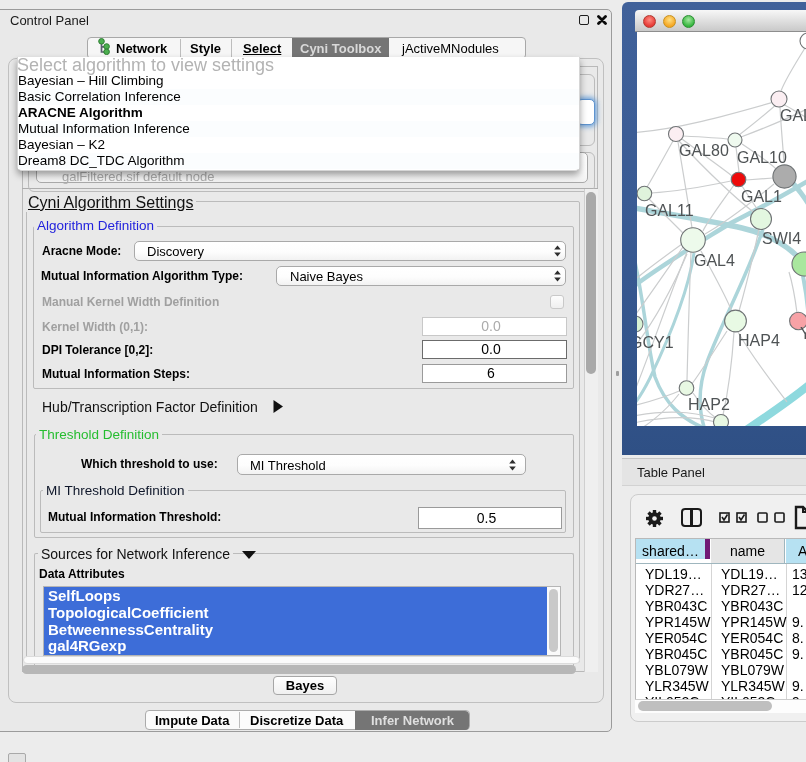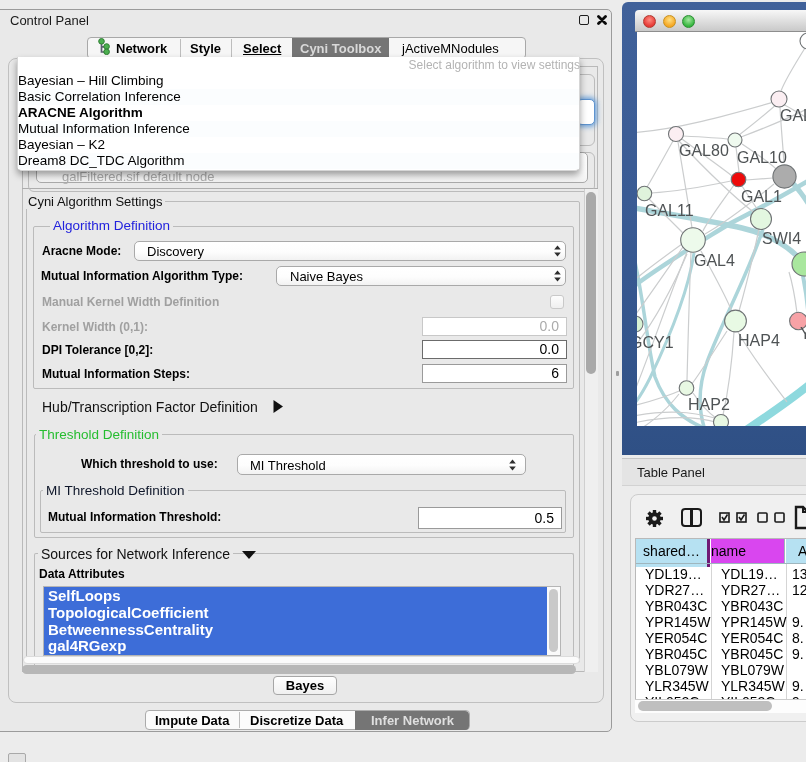--- a/index.html
+++ b/index.html
@@ -5,21 +5,21 @@
 * { margin:0; padding:0; box-sizing:border-box; }
 html,body { width:806px; height:762px; overflow:hidden; }
 body { background:#ECECEC; font-family:"Liberation Sans", sans-serif; position:relative; }
 .abs { position:absolute; }
 .lbl { position:absolute; font-size:13px; color:#111; white-space:nowrap; }
 .blbl { position:absolute; font-size:12px; font-weight:bold; color:#000; white-space:nowrap; }
 .gbox { position:absolute; border:1px solid #BBBBBB; border-radius:3px; }
 .gcap { position:absolute; font-size:13px; background:#E9E9E9; padding:0 3px; white-space:nowrap; }
 .combo { position:absolute; background:linear-gradient(180deg,#FFFFFF 0%,#FDFDFD 55%,#F2F2F2 100%); border:1px solid #A9A9A9; border-radius:5px; }
 .arrows { position:absolute; }
-.field { position:absolute; background:#FFFFFF; font-size:14px; text-align:right; padding-right:7px; }
+.field { position:absolute; background:#FFFFFF; font-size:14px; text-align:center; padding-right:7px; }
 .ctext { position:absolute; font-size:13px; color:#000; white-space:nowrap; }
 </style>
 </head>
 <body>
 
 <div class="abs" id="cpwin" style="left:-6px; top:9px; width:618px; height:723px; background:#E9E9E9; border:1px solid #9B9B9B; border-radius:5px;"></div>
 <div class="abs" style="left:10px; top:13px; font-size:13px; color:#1A1A1A;">Control Panel</div>
 
 <div class="abs" style="left:579px; top:14.5px; width:10px; height:10px; border:1.8px solid #1E1E1E; border-radius:2px;"></div>
 <svg class="abs" style="left:596.5px; top:14.5px;" width="10" height="10" viewBox="0 0 10 10">
@@ -47,24 +47,24 @@
 <div class="abs" style="left:22px; top:66px; width:576px; height:606px; border:1px solid #B9B9B9; background:#E9E9E9;"></div>
 <div class="abs" style="left:22px; top:188px; width:576px; height:1px; background:#ADADAD;"></div>
 
 <div class="gbox" style="left:28px; top:74px; width:567px; height:72px; border-radius:6px;"></div>
 <div class="abs" style="left:577px; top:99px; width:18px; height:26px; background:#FFF; border:1.5px solid #5E93CE; border-radius:5px; box-shadow:0 0 5px 2px rgba(90,150,215,0.85);"></div>
 <div class="gbox" style="left:28px; top:152px; width:567px; height:40px; border-radius:6px;"></div>
 <div class="combo" style="left:36px; top:152px; width:552px; height:31px;"></div>
 <div class="abs" style="left:62px; top:169px; font-size:13px; color:#ACACAC;">galFiltered.sif default node</div>
 
 <div class="gbox" style="left:26px; top:201px; width:554px; height:462px; border-radius:2px;"></div>
-<div class="gcap" style="left:25px; top:194px; color:#111; font-size:13px;">Cyni Algorithm Settings</div>
+<div class="gcap" style="left:25px; top:194px; color:#111; font-size:16px;text-decoration:underline;">Cyni Algorithm Settings</div>
 
 <div class="gbox" style="left:33px; top:226px; width:541px; height:163px; border-radius:2px;"></div>
-<div class="gcap" style="left:34px; top:218px; color:#2222DD; font-size:13.5px;margin-left:16px;">Algorithm Definition</div>
+<div class="gcap" style="left:34px; top:218px; color:#2222DD; font-size:13.5px;">Algorithm Definition</div>
 
 <div class="blbl" style="left:42px; top:244px;">Aracne Mode:</div>
 <div class="combo" style="left:134px; top:241px; width:432px; height:20px;"></div>
 <div class="ctext" style="left:147px; top:244px;">Discovery</div>
 <svg class="arrows" style="left:553px; top:245px;" width="9" height="12" viewBox="0 0 9 12">
     <path d="M4.5 0.5 L7.8 4.4 L1.2 4.4 Z" fill="#2E2E2E"></path>
     <path d="M4.5 11.5 L7.8 7.6 L1.2 7.6 Z" fill="#2E2E2E"></path>
   </svg>
 <div class="blbl" style="left:41px; top:269px;">Mutual Information Algorithm Type:</div>
 <div class="combo" style="left:276px; top:266px; width:290px; height:20px;"></div>
@@ -133,21 +133,21 @@
 <div class="abs" style="left:250px; top:713px; font-size:13px; font-weight:bold;">Discretize Data</div>
 <div class="abs" style="left:355px; top:710.5px; width:114px; height:19px; background:#757575; border-radius:0 4px 4px 0;"></div>
 <div class="abs" style="left:371px; top:713px; font-size:13px; font-weight:bold; color:#DFDFDF;">Infer Network</div>
 
 <div class="abs" style="left:8px; top:753px; width:18px; height:12px; background:#E3E3E3; border:1px solid #A9A9A9; border-radius:2px;"></div>
 
 <div class="abs" id="popup" style="left:17px; top:57px; width:563px; height:114px; background:#FFFFFF; border:1px solid #D6D6D6; border-top:none; border-radius:0 0 5px 5px; box-shadow:0 4px 7px rgba(0,0,0,0.38);"></div>
 <div class="abs" style="left:18px; top:89px; width:561px; height:16px; background:#FBFDFE;"></div>
 <div class="abs" style="left:18px; top:121px; width:561px; height:16px; background:#FBFDFE;"></div>
 <div class="abs" style="left:18px; top:153px; width:561px; height:16px; background:#FBFDFE;"></div>
-<div class="abs" style="left:17px; top:57px; width:563px; height:16px; color:#B3B3B3; font-size:12px; text-align:right; line-height:17px;">Select algorithm to view settings</div>
+<div class="abs" style="left:17px; top:57px; width:563px; height:16px; color:#B3B3B3; font-size:18px; text-align:left; line-height:17px;">Select algorithm to view settings</div>
 <div class="abs" style="left:18px; top:73px; font-size:13.5px; color:#000; line-height:16px;">Bayesian – Hill Climbing<br>Basic Correlation Inference<br><b>ARACNE Algorithm</b><br>Mutual Information Inference<br>Bayesian – K2<br>Dream8 DC_TDC Algorithm</div>
 
 <div class="abs" style="left:622px; top:2px; width:184px; height:453px; background:linear-gradient(180deg,#40619A 0%,#395A93 50%,#2F5085 100%); border-radius:6px 0 0 0;"></div>
 <div class="abs" style="left:635px; top:10px; width:171px; height:22px; background:linear-gradient(180deg,#F7F7F7,#C9C9C9); border-bottom:1px solid #8E8E8E; border-radius:4px 0 0 0;"></div>
 <div class="abs" style="left:643px; top:15px; width:13px; height:13px; border-radius:50%; background:radial-gradient(circle at 50% 35%, #FF8A80, #E53935 70%); border:1px solid #B03A30;"></div>
 <div class="abs" style="left:663px; top:15px; width:13px; height:13px; border-radius:50%; background:radial-gradient(circle at 50% 35%, #FFE082, #F5A623 70%); border:1px solid #C8921F;"></div>
 <div class="abs" style="left:682px; top:15px; width:13px; height:13px; border-radius:50%; background:radial-gradient(circle at 50% 35%, #A5E8A0, #36B53E 70%); border:1px solid #2B8E33;"></div>
 <div class="abs" style="left:637px; top:32px; width:169px; height:394px; background:#FFFFFF; overflow:hidden;" id="netcanvas">
 <svg width="169" height="394" viewBox="0 0 169 394" style="position:absolute; left:0; top:0;">
   <g fill="none" stroke="#ACD5DA">
@@ -258,22 +258,22 @@
 <svg class="abs" style="left:757px; top:512px;" width="28" height="11" viewBox="0 0 28 11">
   <rect x="1" y="1" width="9" height="9" fill="none" stroke="#1A1A1A" stroke-width="1.6" rx="1"></rect>
   <rect x="18" y="1" width="9" height="9" fill="none" stroke="#1A1A1A" stroke-width="1.6" rx="1"></rect>
 </svg>
 <svg class="abs" style="left:794px; top:505px;" width="16" height="25" viewBox="0 0 16 25">
   <path d="M2 2 L9 2 L14 7 L14 23 L2 23 Z" fill="none" stroke="#1A1A1A" stroke-width="2.4"></path>
   <path d="M9 2 L9 7 L14 7" fill="none" stroke="#1A1A1A" stroke-width="2"></path>
 </svg>
 
 <div class="abs" style="left:635px; top:538px; width:171px; height:175px; background:#FFF; border:1px solid #B9B9B9; border-right:none; overflow:hidden;">
-  <div style="position:absolute; left:0; top:0; width:74px; height:28px; background:#B6E1F2; border-right:3px solid #701a75; text-align:center; font-size:14px; line-height:24px;">shared…</div>
-  <div style="position:absolute; left:75px; top:0; width:74px; height:24px; background:#d946ef; border-right:1px solid #9FB6BE; font-size:14px; line-height:24px;">name</div>
+  <div style="position:absolute; left:0; top:0; width:74px; height:20px; background:#B6E1F2; border-right:5px solid #701a75; text-align:center; font-size:14px; line-height:24px;">shared…</div>
+  <div style="position:absolute; left:75px; top:0; width:74px; height:24px; background:#e5e5e5; border-right:1px solid #9FB6BE; text-align:center; font-size:14px; line-height:24px;">name</div>
   <div style="position:absolute; left:150px; top:0; width:25px; height:24px; background:#B6E1F2; font-size:14px; line-height:24px; padding-left:12px;">A</div>
   <div style="position:absolute; left:0; top:24px; width:171px; border-top:1px solid #9FB6BE;"></div>
   <div style="position:absolute; left:74.5px; top:25px; width:1px; height:150px; background:#D5D5D5;"></div>
   <div style="position:absolute; left:149.5px; top:25px; width:1px; height:150px; background:#D5D5D5;"></div>
   <div style="position:absolute; left:9px; top:27px; font-size:14px; line-height:16px; color:#000;">YDL19…<br>YDR27…<br>YBR043C<br>YPR145W<br>YER054C<br>YBR045C<br>YBL079W<br>YLR345W<br>YIL052C</div>
   <div style="position:absolute; left:85px; top:27px; font-size:14px; line-height:16px; color:#000;">YDL19…<br>YDR27…<br>YBR043C<br>YPR145W<br>YER054C<br>YBR045C<br>YBL079W<br>YLR345W<br>YIL052C</div>
   <div style="position:absolute; left:156px; top:27px; font-size:14px; line-height:16px; color:#000;">13<br>12<br>&nbsp;<br>9.<br>8.<br>9.<br>&nbsp;<br>9.<br>9.</div>
 </div>
 <div class="abs" style="left:635px; top:699px; width:171px; height:14px; background:#FDFDFD; border-top:1px solid #CCC;"></div>
 <div class="abs" style="left:638px; top:701px; width:134px; height:10px; background:#BFBFBF; border-radius:5px;"></div>

